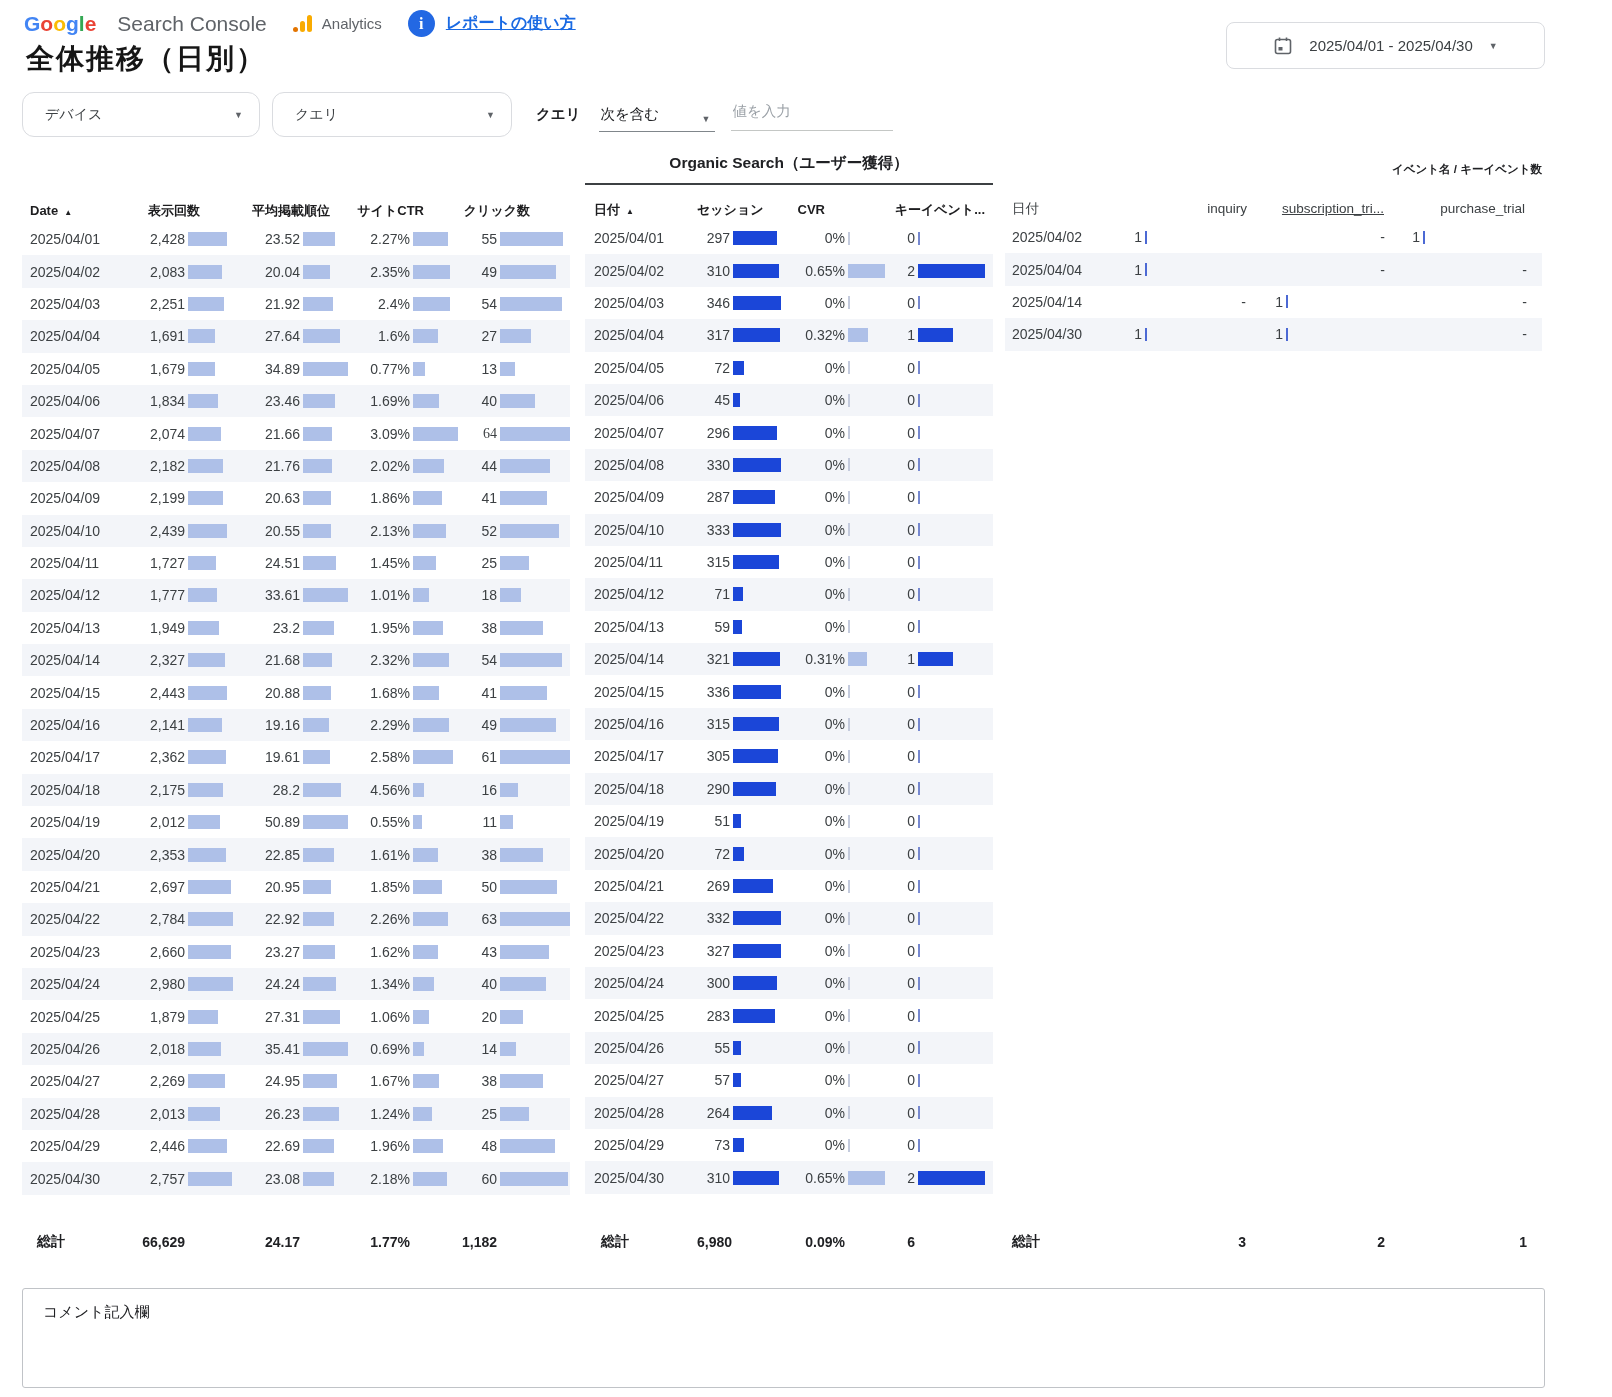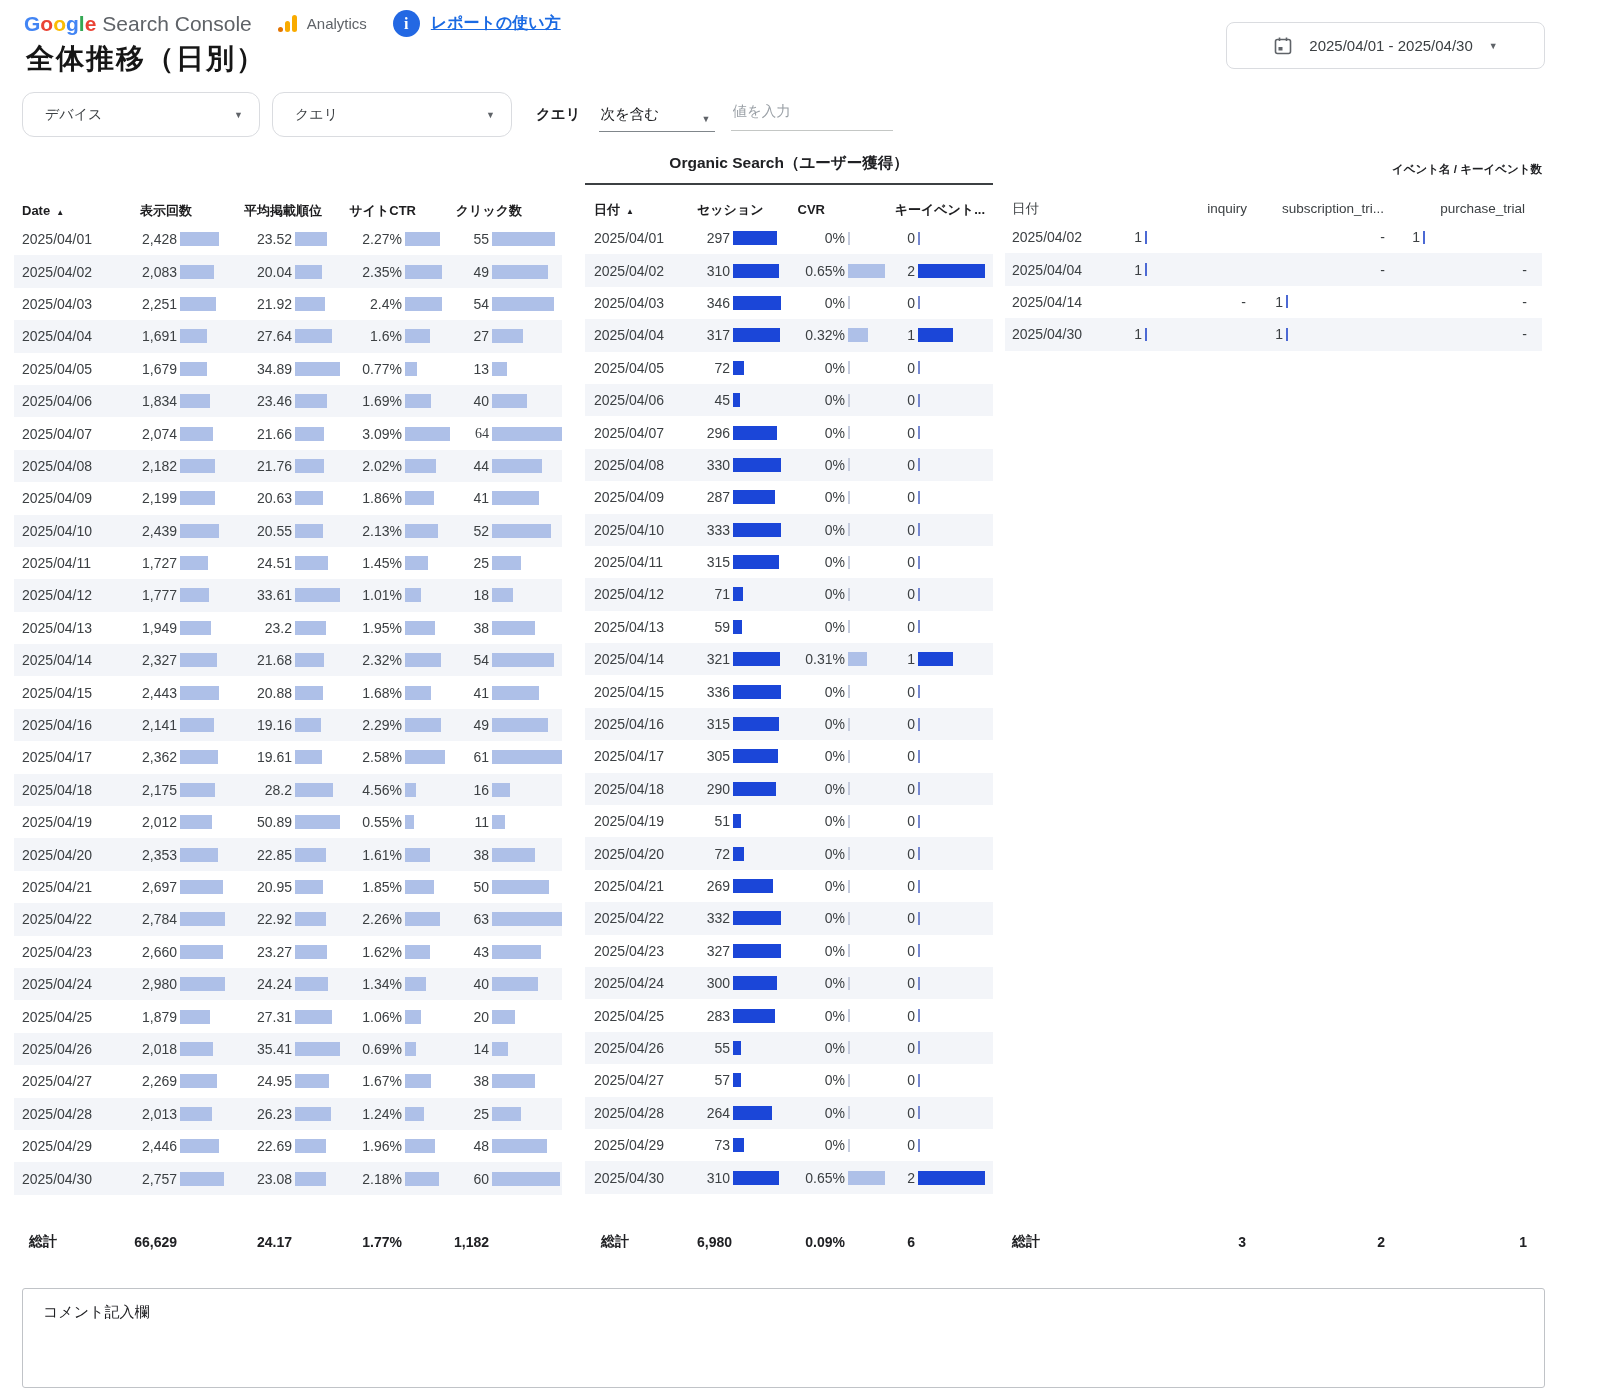--- a/index.html
+++ b/index.html
@@ -1,21 +1,21 @@
 <!DOCTYPE html>
 <html style="--bar-light: #aec0e8; --bar-dark: #1b46d8; --row-alt: #f3f5f9; --link: #1a6ae3; --info: #2368e3; --ga: #f9ab00; --ga-dark: #e37400;"><head>
 <meta charset="utf-8">
 <style>
   html,body{margin:0;padding:0;background:#fff}
   .page{position:relative;width:1612px;height:1397px;background:#fff;overflow:hidden;
         font-family:"Liberation Sans","DejaVu Sans",sans-serif;color:#3c4043;}
 
   
   .brand{position:absolute;left:24px;top:10px;display:flex;align-items:center;gap:26px}
-  .gsc{display:flex;align-items:baseline;gap:6px;font-size:21px}
+  .gsc{display:flex;align-items:baseline;gap:21px;font-size:21px}
   #glogo span{font-weight:600}
   .gsc-txt{color:#5f6368;font-size:21px}
   .ga{display:flex;align-items:center;gap:8px}
   .ga-icon{position:relative;width:21px;height:19px;display:inline-block}
   .ga-icon i{position:absolute;bottom:1px;display:block;border-radius:2.5px}
   .ga-icon .d{left:0;width:5px;height:5px;border-radius:50%;background:var(--ga-dark)}
   .ga-icon .b1{left:7px;width:5px;height:11px;background:var(--ga)}
   .ga-icon .b2{left:14px;width:5px;height:17px;background:var(--ga)}
   .ga-txt{color:#5f6368;font-size:15px}
   .help{display:flex;align-items:center;gap:11px}
@@ -41,21 +41,21 @@
   .cond{margin-left:18px;width:116px;height:34px;border-bottom:1px solid #80868b;display:flex;
         justify-content:space-between;align-items:flex-end;padding:0 4px 7px 2px;box-sizing:border-box;
         font-size:14.5px;color:#202124;cursor:pointer}
   .vinput{margin-left:16px;width:162px;height:32px;border:none;border-bottom:1px solid #c4c7c5;
           font-size:14.5px;padding:0 2px 6px;outline:none;box-sizing:border-box;color:#202124;
           font-family:"Liberation Sans","DejaVu Sans",sans-serif;background:transparent}
   .vinput::placeholder{color:#9aa0a6}
 
   
   .tsec{position:absolute}
-  #t-search{left:14px;top:198px;width:548px;height:1080px}
+  #t-search{left:22px;top:198px;width:548px;height:1080px}
   #t-ga{left:585px;top:150px;width:408px;height:1120px}
   #t-ev{left:1005px;top:162px;width:537px;height:1110px}
 
   .gtitle{font-size:15.5px;font-weight:700;color:#202124;text-align:center;padding-top:3px}
   .grule{height:2px;background:#3c4043;margin-top:9px}
   #t-ga-body{margin-top:12px}
   .evcap{font-size:11.5px;font-weight:700;color:#202124;text-align:right;height:14px}
   #t-ev-body{margin-top:20px}
 
   .row{display:flex;align-items:center;height:32.4px;font-size:14px;color:#3c4043}
@@ -1637,21 +1637,21 @@
         </span>
       </div>
     </section>
 
   <section id="t-ev" class="tsec">
     <div class="evcap">イベント名 / キーイベント数</div>
     <div id="t-ev-body">
         <div class="row head">
           <span class="date hnum" style="width: 95px; text-align: left; padding-left: 7px;">日付</span>
           <span class="hnum" style="width: 147px; padding-right: 0px;">inquiry</span>
-          <span class="hnum" style="width: 139px; padding-right: 2px;">subscription_tri...</span>
+          <span class="hnum" style="width: 139px; padding-right: 2px; text-decoration: underline;">subscription_tri...</span>
           <span class="hnum" style="width: 142px; padding-right: 3px;">purchase_trial</span>
         </div>
         <div class="row">
           <span class="date" style="width: 95px; padding-left: 7px;">2025/04/02</span>
           <span class="cell">
             <span class="num" style="width: 42px;">1</span>
             <span class="barbox" style="width: 105px;">
               <i class="bar hair"></i>
             </span>
           </span>

